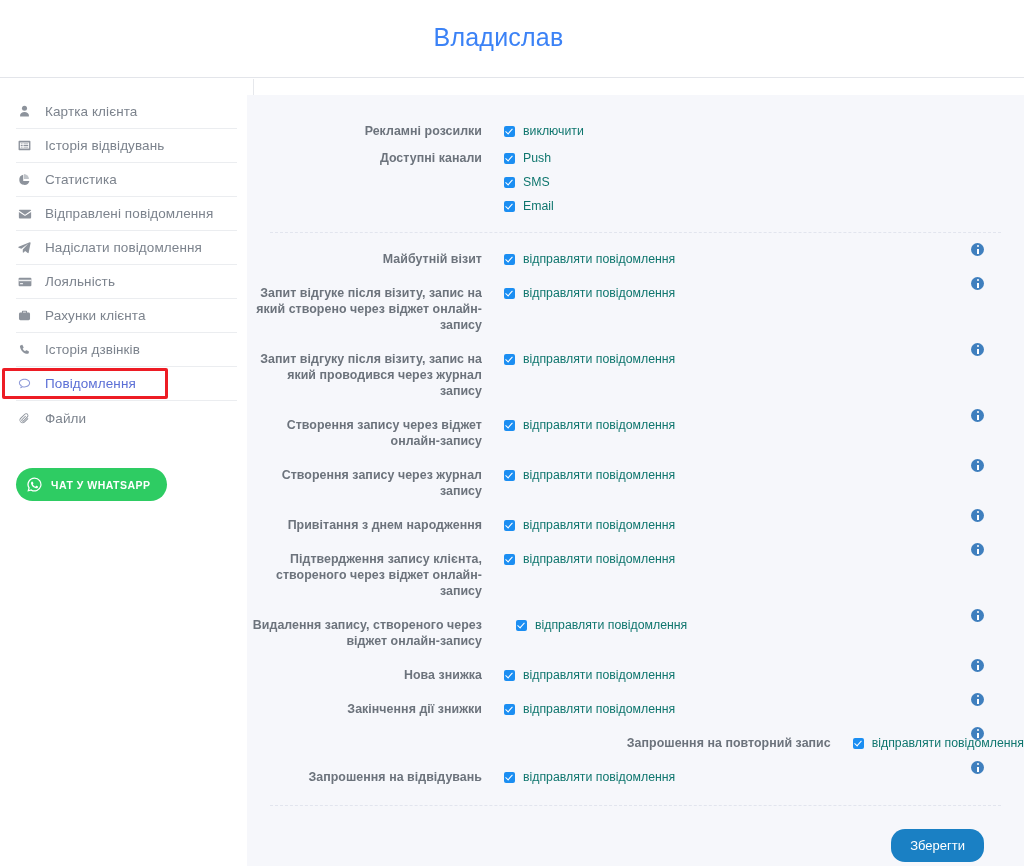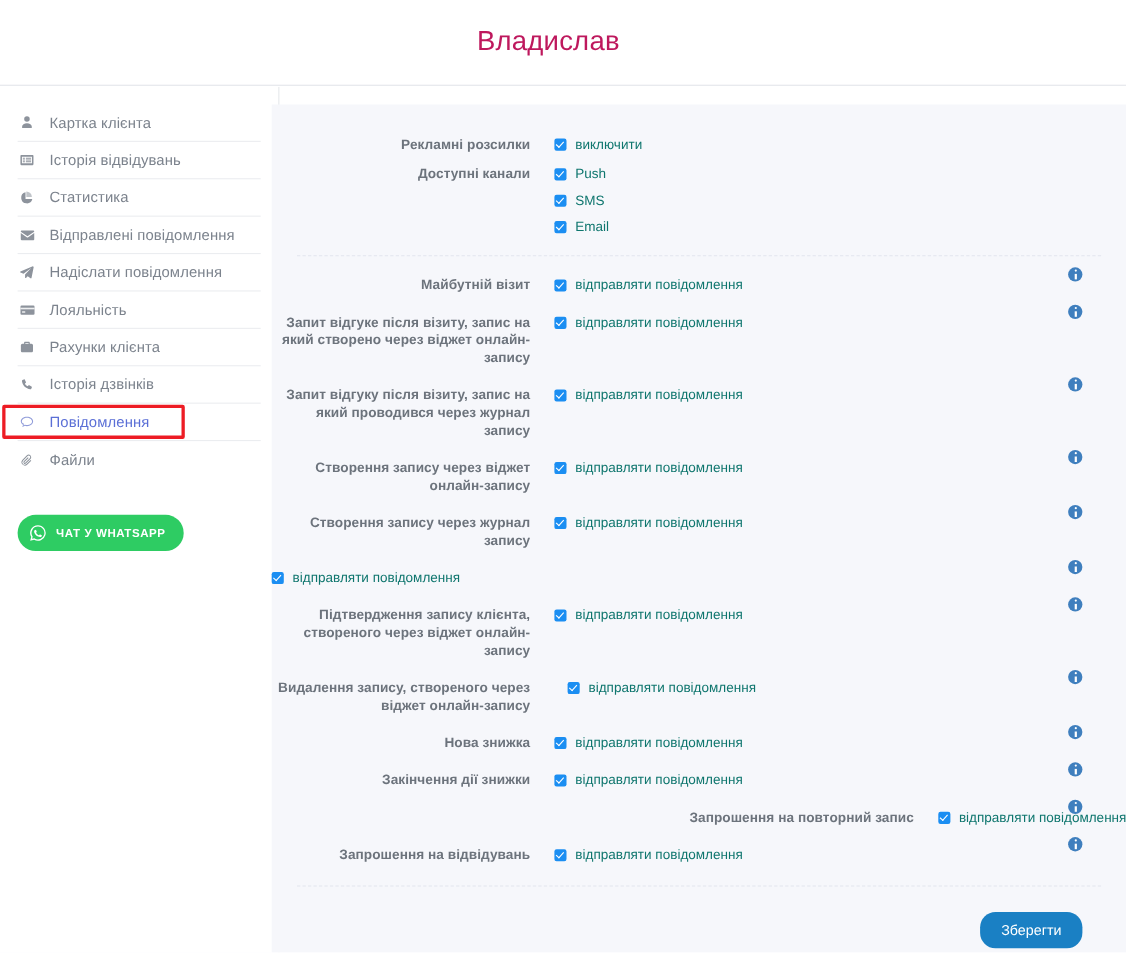--- a/index.html
+++ b/index.html
@@ -14,21 +14,21 @@
 
   
   .header {
     position: absolute; left: 0; top: 0; width: 1024px; height: 78px;
     background: #ffffff;
     border-bottom: 1px solid #e3e5ea;
   }
   .header-title {
     position: absolute; left: 0; top: 23px; width: 997px;
     text-align: center;
-    font-size: 25px; font-weight: 400; color: #be185d;
+    font-size: 25px; font-weight: 400; color: #3b82f6;
     letter-spacing: .2px;
   }
 
   
   .sidebar {
     position: absolute; left: 0; top: 79px; width: 254px; height: 787px;
     background: #ffffff;
     border-right: 1px solid #e6e8ec;
     padding: 16px 0 0 0;
   }
@@ -328,20 +328,21 @@
           </div>
           <div class="row" style="margin-top: 18px;">
             <div class="row-label">Створення запису через журнал запису</div>
             <div class="row-control">
               <span class="cb"></span>
               <span class="cb-text">відправляти повідомлення</span>
             </div>
             <span class="info-icon" style="top: -8px;"></span>
           </div>
           <div class="row" style="margin-top: 18px;">
+            <div class="row-label">Привітання з днем народження</div>
             <div class="row-control">
               <span class="cb"></span>
               <span class="cb-text">відправляти повідомлення</span>
             </div>
             <span class="info-icon" style="top: -8px;"></span>
           </div>
           <div class="row" style="margin-top: 18px;">
             <div class="row-label">Підтвердження запису клієнта, створеного через віджет онлайн-запису</div>
             <div class="row-control">
               <span class="cb"></span>

